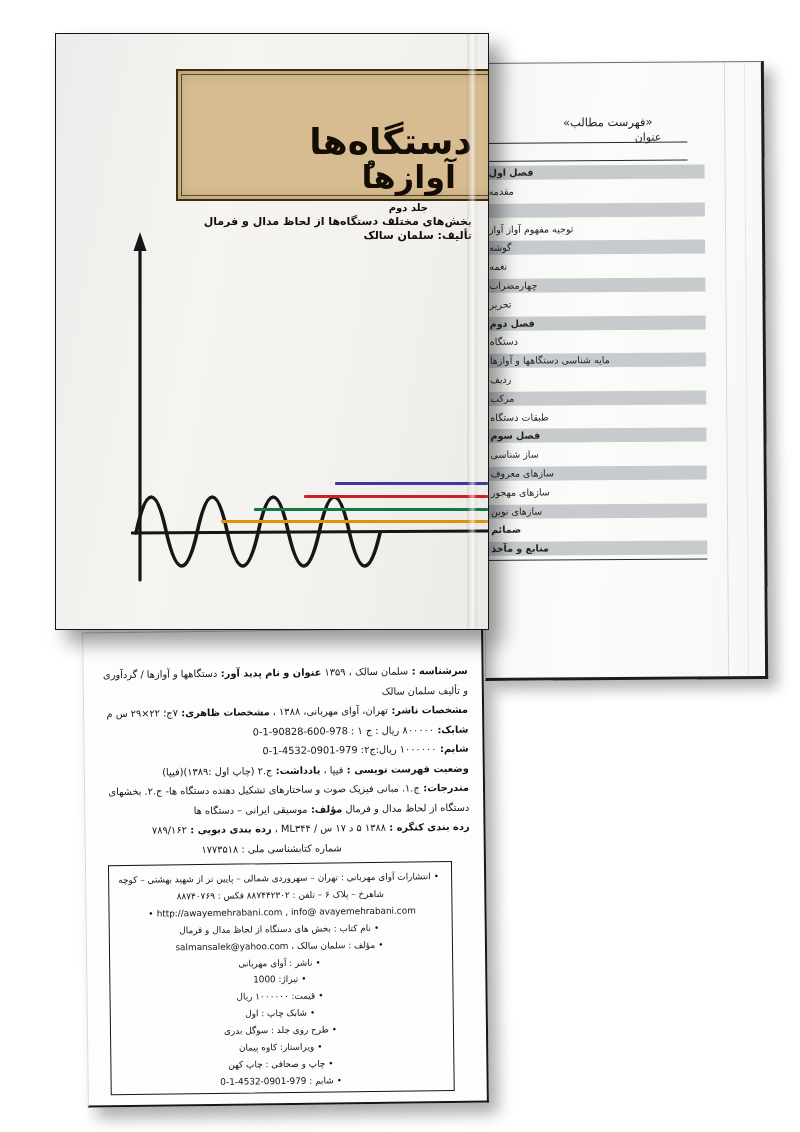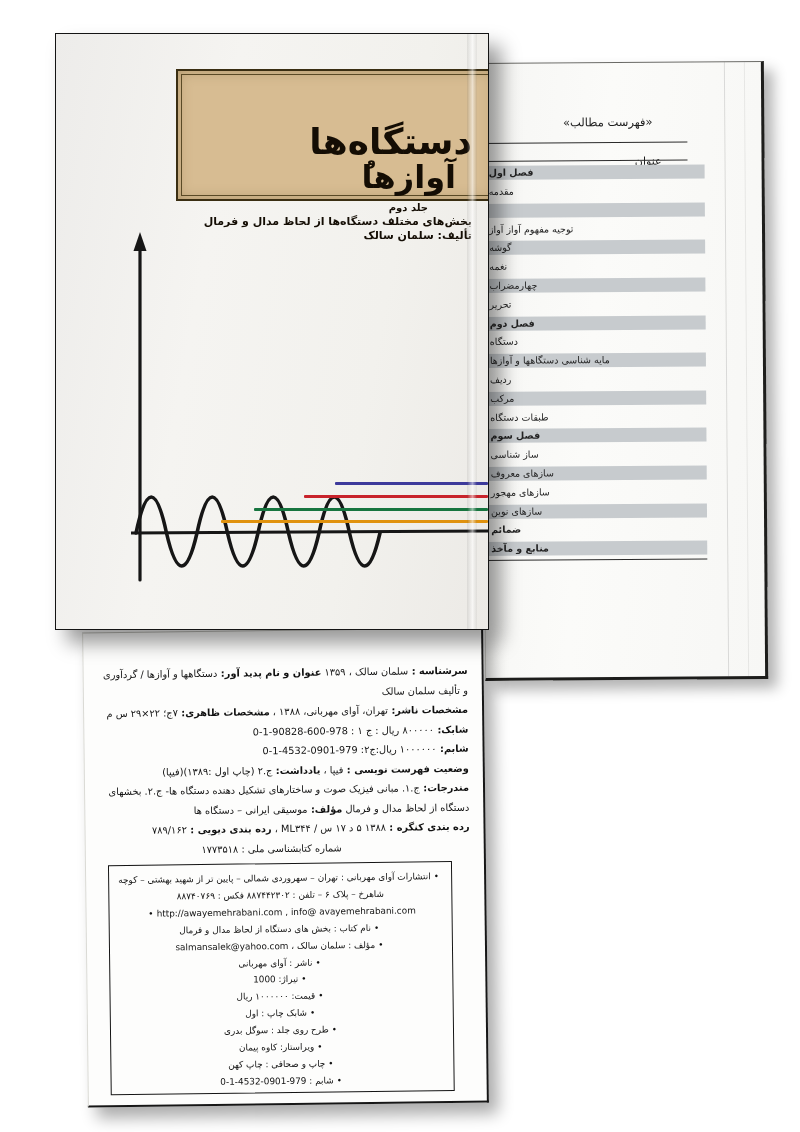--- a/index.html
+++ b/index.html
@@ -13,21 +13,21 @@
     border-top:1px solid #6a6a66;border-left:1px solid #cfcfca;
     border-right:3px solid #1d1d1b;border-bottom:3px solid #1d1d1b;
     box-shadow:9px 9px 14px rgba(0,0,0,.30);
     transform:rotate(-0.4deg);z-index:1;direction:rtl;}
   .toc-header{position:absolute;top:52px;left:0;right:28px;text-align:center;
     font-size:11.5px;color:#1c1c1c;}
   .toc-rule{position:absolute;left:0;height:0;border-top:1.6px solid #2b2b2b;}
   .toc-rule.r1{top:79px;width:205px;}
   .toc-rule.r2{top:97px;width:205px;}
   .toc-rule.r3{top:496px;width:222px;}
-  .toc-coltitle{position:absolute;top:92px;right:100px;font-size:11px;color:#1d1d1d;}
+  .toc-coltitle{position:absolute;top:68px;right:100px;font-size:11px;color:#1d1d1d;}
   .toc-rows{position:absolute;top:100px;left:0;width:222px;direction:rtl;}
   .toc-row{height:18.8px;box-sizing:border-box;padding:2.2px 0 2.6px;}
   .toc-row .lbl{display:block;height:14px;line-height:14px;font-size:9.5px;color:#242424;
     padding-left:6px;text-align:left;}
   .toc-row.shaded .lbl{background:#c7cbce;}
   .toc-row.bold .lbl{font-weight:bold;}
   .edge-line{position:absolute;top:0;bottom:0;width:1px;background:rgba(0,0,0,.12);}
   .edge-line.e1{right:36px;}
   .edge-line.e2{right:16px;background:rgba(0,0,0,.07);}
 

